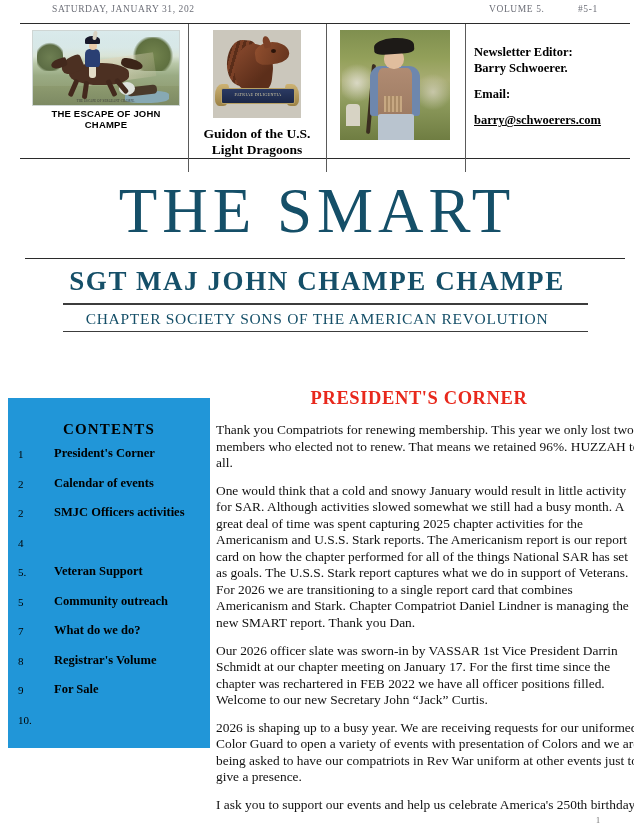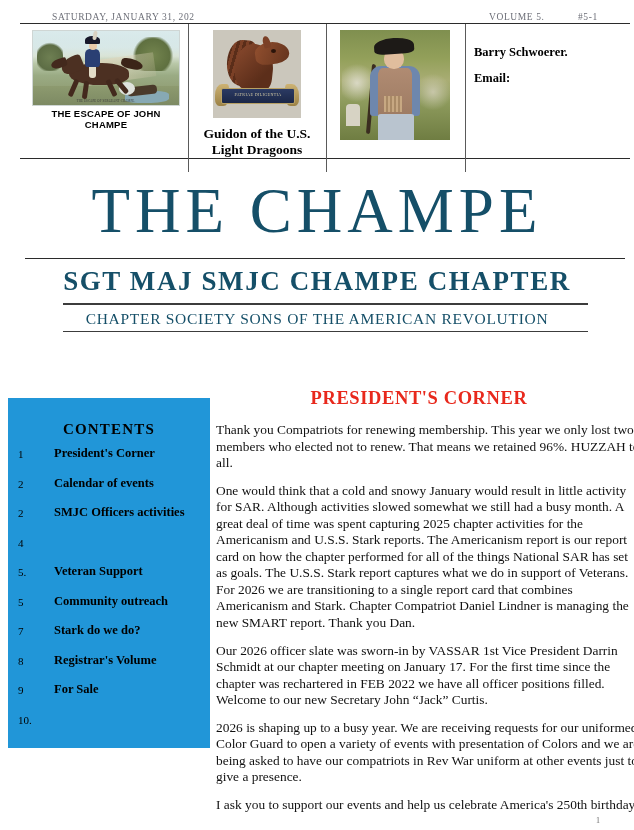--- a/index.html
+++ b/index.html
@@ -19,21 +19,20 @@
   
   .dateline {
     position: absolute;
     top: 4px; left: 0; right: 0;
     height: 16px;
     font-family: "Liberation Serif", serif;
     font-size: 9.5px;
     letter-spacing: 0.6px;
     color: #6d6f78;
     text-transform: uppercase;
-    margin-top: 8px;
   }
   .dateline .dl-date {
     position: absolute;
     left: 52px; top: 0;
     white-space: nowrap;
   }
   .dateline .dl-volume {
     position: absolute;
     left: 489px; top: 0;
     white-space: nowrap;
@@ -502,29 +501,31 @@
     <div class="p-shirt"></div>
     <div class="p-vest"></div>
     <div class="p-breeches"></div>
     <div class="p-fringe"></div>
     <div class="p-face"></div>
     <div class="p-hat"></div>
   </div>
 </div>
 
 <div class="cell cell-editor editor-block">
+  <span class="ed-line">Newsletter Editor:</span>
   <span class="ed-line">Barry Schwoerer.</span>
   <div class="ed-gap"></div>
   <span class="ed-line">Email:</span>
   <div class="ed-gap"></div>
-</div>
-
-<div class="title-main">THE CHAMPE</div>
+  <a class="ed-line editor-email" href="#">barry@schwoerers.com</a>
+</div>
+
+<div class="title-main">THE SMART</div>
 <div class="rule-title-1"></div>
-<div class="title-sub">SGT MAJ SMJC CHAMPE CHAPTER</div>
+<div class="title-sub">SGT MAJ JOHN CHAMPE CHAMPE</div>
 <div class="rule-title-2"></div>
 <div class="title-sub2">CHAPTER SOCIETY SONS OF THE AMERICAN REVOLUTION</div>
 <div class="rule-title-3"></div>
 
 <div class="contents-panel">
   <div class="contents-title">CONTENTS</div>
   <div class="contents-list">
     <div class="contents-row">
       <span class="toc-page">1</span>
       <span class="toc-label">President's Corner</span>
@@ -543,21 +544,21 @@
     <div class="contents-row">
       <span class="toc-page">5.</span>
       <span class="toc-label">Veteran Support</span>
     </div>
     <div class="contents-row">
       <span class="toc-page">5</span>
       <span class="toc-label">Community outreach</span>
     </div>
     <div class="contents-row">
       <span class="toc-page">7</span>
-      <span class="toc-label">Stark do we do?</span>
+      <span class="toc-label">What do we do?</span>
     </div>
     <div class="contents-row">
       <span class="toc-page">8</span>
       <span class="toc-label">Registrar's Volume</span>
     </div>
     <div class="contents-row">
       <span class="toc-page">9</span>
       <span class="toc-label">For Sale</span>
     </div>
     <div class="contents-row">

